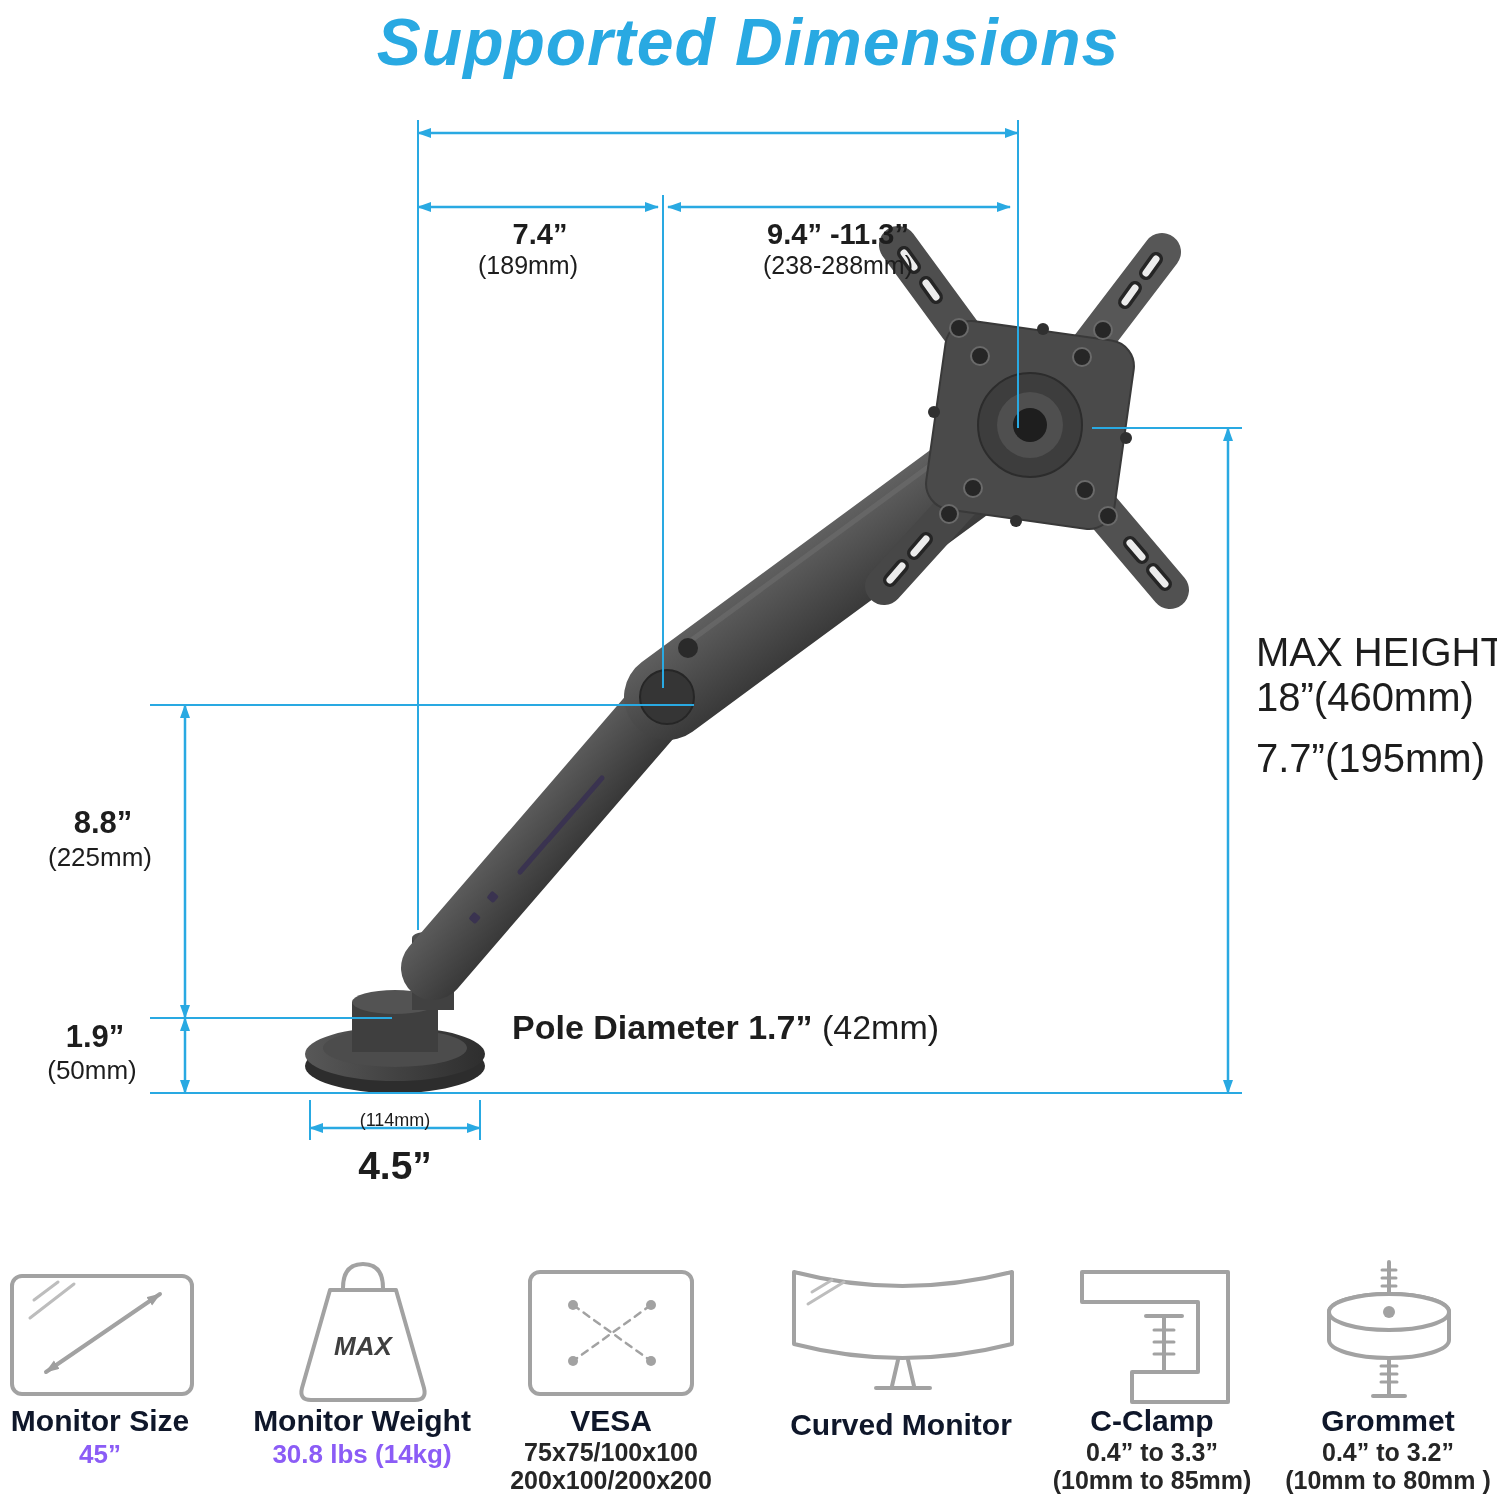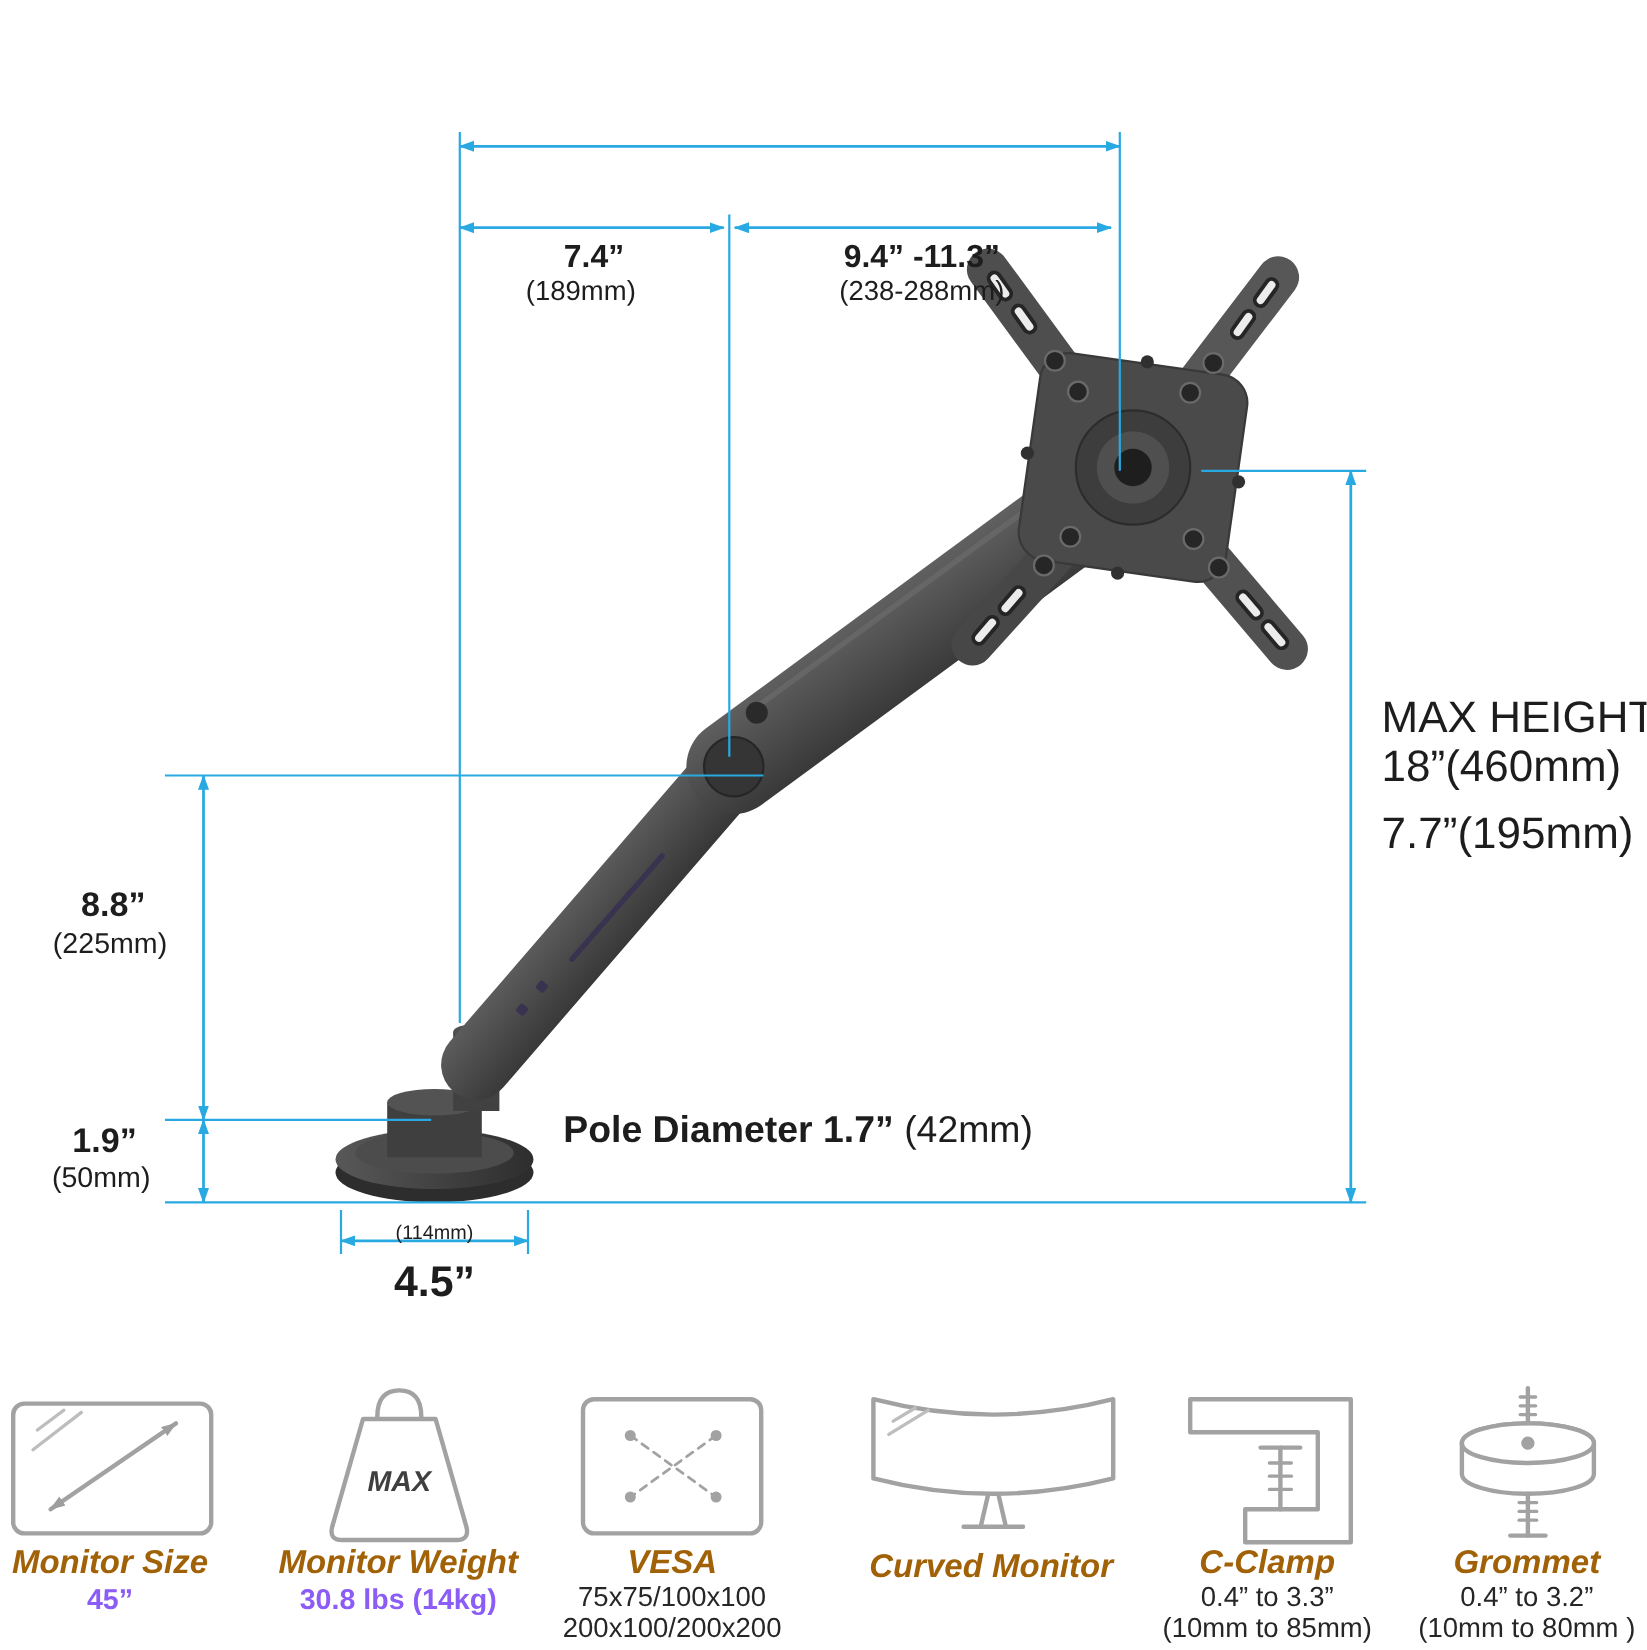--- a/index.html
+++ b/index.html
@@ -4,23 +4,23 @@
 <style>
   html,body{margin:0;padding:0;background:#fff}
   body{font-family:"Liberation Sans","DejaVu Sans",sans-serif;color:#1d1d1d}
   #stage{position:relative;width:1497px;height:1500px;background:#fff;overflow:hidden}
   #stage svg{position:absolute;left:0;top:0;display:block}
   .lbl{position:absolute;white-space:nowrap;color:#1d1d1d;line-height:1.12}
   .cx{transform:translateX(-50%)}
   .w600{font-weight:600}
   .w400{font-weight:400}
   .title{font-size:66px;font-weight:700;font-style:italic;color:#29A9E2;letter-spacing:1px}
-  .feat-label{font-size:30px;font-weight:700;font-style:italic;color:#a16207}
+  .feat-label{font-size:30px;font-weight:700;color:#0f172a}
   .feat-value{font-size:26px;font-weight:700;color:#8b5cf6}
-  .feat-sub{font-size:25px;font-weight:400;color:#262626}
+  .feat-sub{font-size:25px;font-weight:700;color:#262626}
   .svg-max{font-family:"Liberation Sans",sans-serif;font-size:26px;font-style:italic;font-weight:700;fill:#3f3f3f;stroke:none}
 </style>
 </head>
 <body>
 
 <div id="stage">
 
   <svg width="1497" height="1500" viewBox="0 0 1497 1500">
     <defs>
       <marker id="ar" markerUnits="userSpaceOnUse" markerWidth="15" markerHeight="12" refX="13" refY="5" orient="auto-start-reverse">
@@ -190,20 +190,21 @@
         <circle cx="1389" cy="1312" r="6" fill="#A2A2A2" stroke="none"></circle>
         <line x1="1389" y1="1358" x2="1389" y2="1396"></line>
         <line x1="1381" y1="1366" x2="1397" y2="1366" stroke-width="3"></line>
         <line x1="1381" y1="1374" x2="1397" y2="1374" stroke-width="3"></line>
         <line x1="1381" y1="1382" x2="1397" y2="1382" stroke-width="3"></line>
         <line x1="1373" y1="1396" x2="1405" y2="1396"></line>
       </g>
     </g>
   </svg>
 
+  <div class="lbl title cx" style="left:748px;top:6px">Supported Dimensions</div>
 
 
   <div class="lbl cx w600" style="left:540px;top:218px;font-size:29px">7.4”</div>
   <div class="lbl cx w400" style="left:528px;top:251px;font-size:25px">(189mm)</div>
   <div class="lbl cx w600" style="left:838px;top:218px;font-size:29px">9.4” -11.3”</div>
   <div class="lbl cx w400" style="left:838px;top:251px;font-size:25px">(238-288mm)</div>
 
   <div class="lbl" style="left:1256px;top:630px;font-size:40px;font-weight:500">
     <div>MAX HEIGHT</div>
     <div>18”(460mm)</div>

